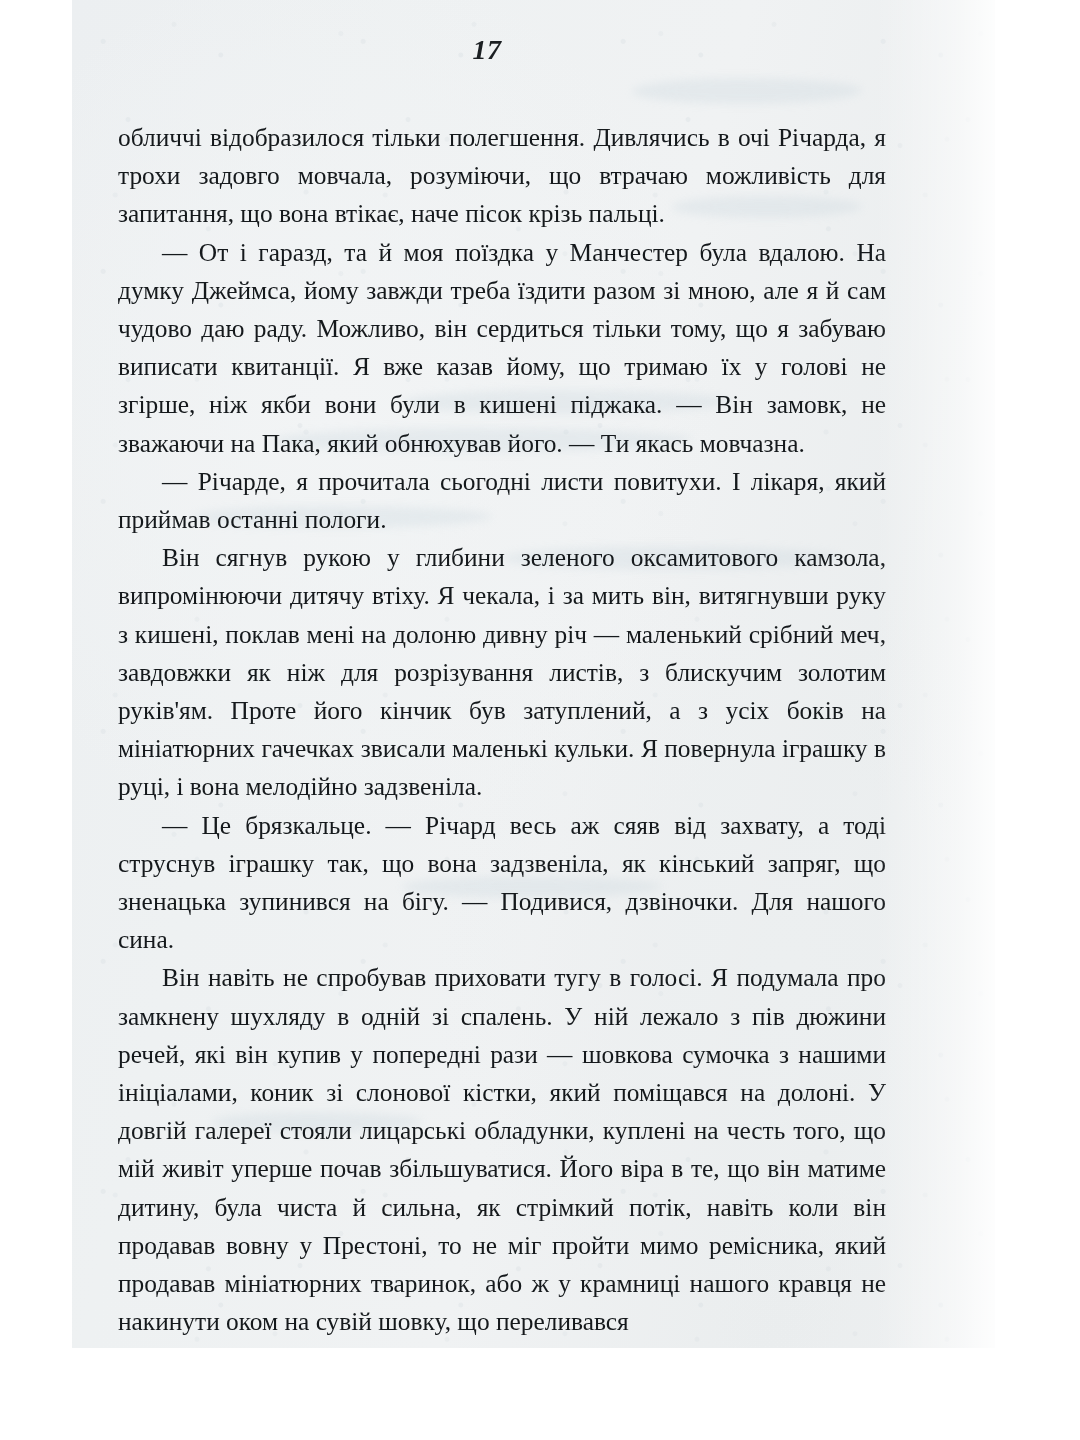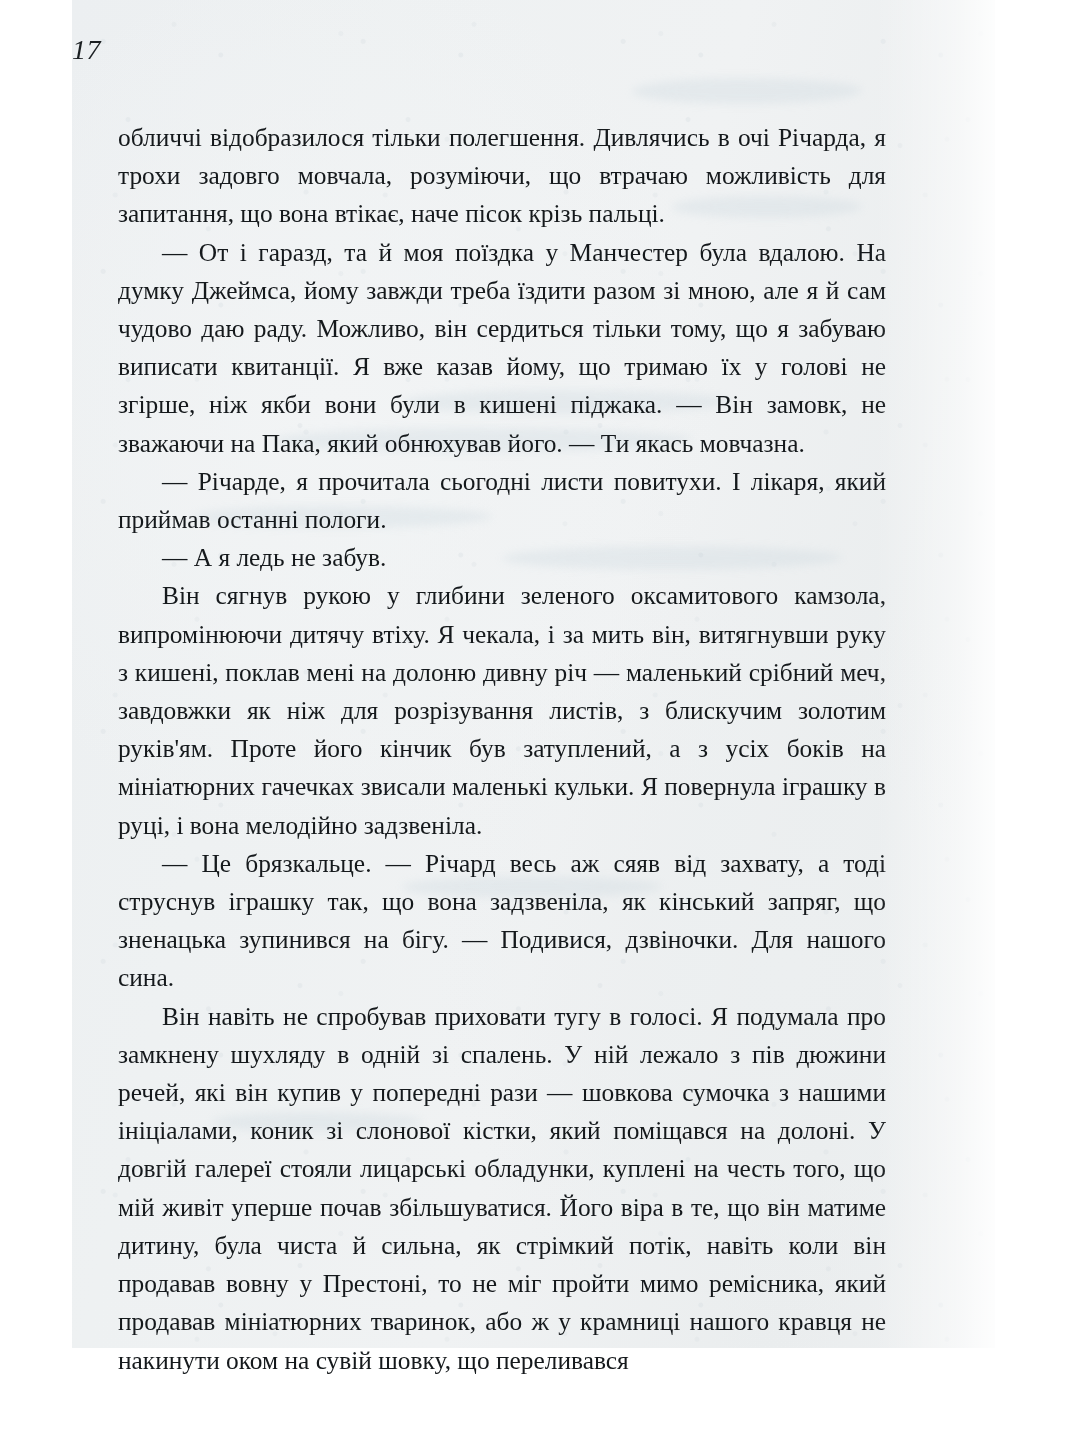--- a/index.html
+++ b/index.html
@@ -76,25 +76,26 @@
     pointer-events: none;
     background: linear-gradient(90deg, rgba(255,255,255,0) 0%, rgba(255,255,255,.55) 70%, rgba(255,255,255,.9) 100%);
   }
 
   
   .page-number {
     position: absolute;
     top: 34px;
     left: 0;
     width: 830px;
-    text-align: left;
+    text-align: center;
     font-style: italic;
     font-size: 28px;
     color: #1b1f22;
     letter-spacing: .5px;
+    font-weight: bold;
   }
 
   .text-column {
     position: absolute;
     left: 46px;
     top: 118px;
     width: 768px;
     color: #15191c;
     font-size: 25.4px;
     line-height: 38.2px;
@@ -131,20 +132,19 @@
     <div class="blot" style="left:330px; top:876px; width:260px; height:22px;"></div>
     <div class="blot" style="left:140px; top:1112px; width:210px; height:20px;"></div>
   </div>
 
   <div class="page-number">17</div>
 
   <div class="text-column">
     <p class="para no-indent">обличчі відобразилося тільки полегшення. Дивлячись в очі Річарда, я трохи задовго мовчала, розуміючи, що втрачаю можливість для запитання, що вона втікає, наче пісок крізь пальці.</p>
     <p class="para">— От і гаразд, та й моя поїздка у Манчестер була вдалою. На думку Джеймса, йому завжди треба їздити разом зі мною, але я й сам чудово даю раду. Можливо, він сердиться тільки тому, що я забуваю виписати квитанції. Я вже казав йому, що тримаю їх у голові не згірше, ніж якби вони були в кишені піджака. — Він замовк, не зважаючи на Пака, який обнюхував його. — Ти якась мовчазна.</p>
     <p class="para">— Річарде, я прочитала сьогодні листи повитухи. І лікаря, який приймав останні пологи.</p>
-    <p class="para">— А я ледь не забув.</p>
     <p class="para">Він сягнув рукою у глибини зеленого оксамитового камзола, випромінюючи дитячу втіху. Я чекала, і за мить він, витягнувши руку з кишені, поклав мені на долоню дивну річ — маленький срібний меч, завдовжки як ніж для розрізування листів, з блискучим золотим руків'ям. Проте його кінчик був затуплений, а з усіх боків на мініатюрних гачечках звисали маленькі кульки. Я повернула іграшку в руці, і вона мелодійно задзвеніла.</p>
     <p class="para">— Це брязкальце. — Річард весь аж сяяв від захвату, а тоді струснув іграшку так, що вона задзвеніла, як кінський запряг, що зненацька зупинився на бігу. — Подивися, дзвіночки. Для нашого сина.</p>
     <p class="para">Він навіть не спробував приховати тугу в голосі. Я подумала про замкнену шухляду в одній зі спалень. У ній лежало з пів дюжини речей, які він купив у попередні рази — шовкова сумочка з нашими ініціалами, коник зі слонової кістки, який поміщався на долоні. У довгій галереї стояли лицарські обладунки, куплені на честь того, що мій живіт уперше почав збільшуватися. Його віра в те, що він матиме дитину, була чиста й сильна, як стрімкий потік, навіть коли він продавав вовну у Престоні, то не міг пройти мимо ремісника, який продавав мініатюрних тваринок, або ж у крамниці нашого кравця не накинути оком на сувій шовку, що переливався</p>
   </div>
 
   <div class="edge-light"></div>
 </div>
 
 </body></html>

